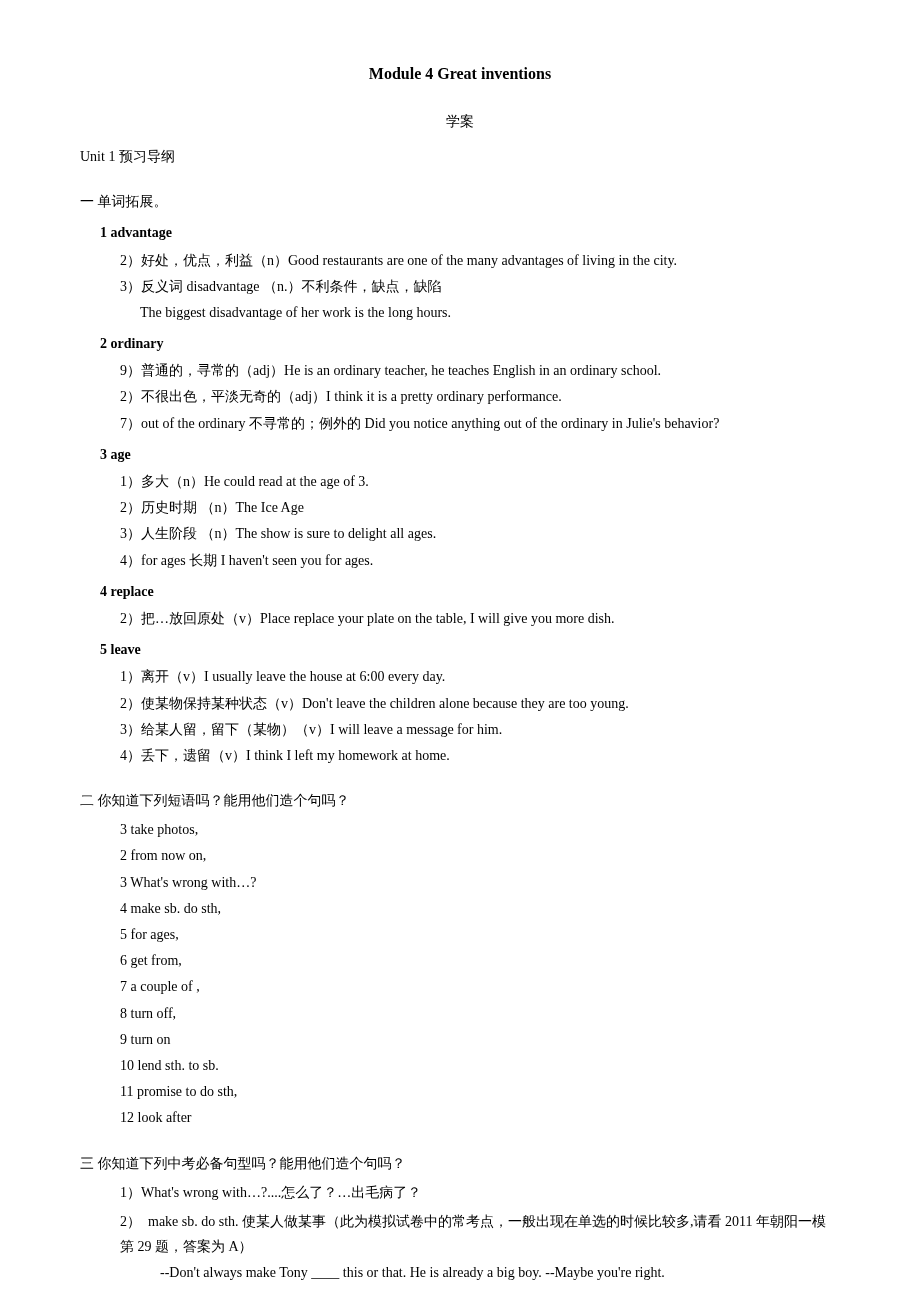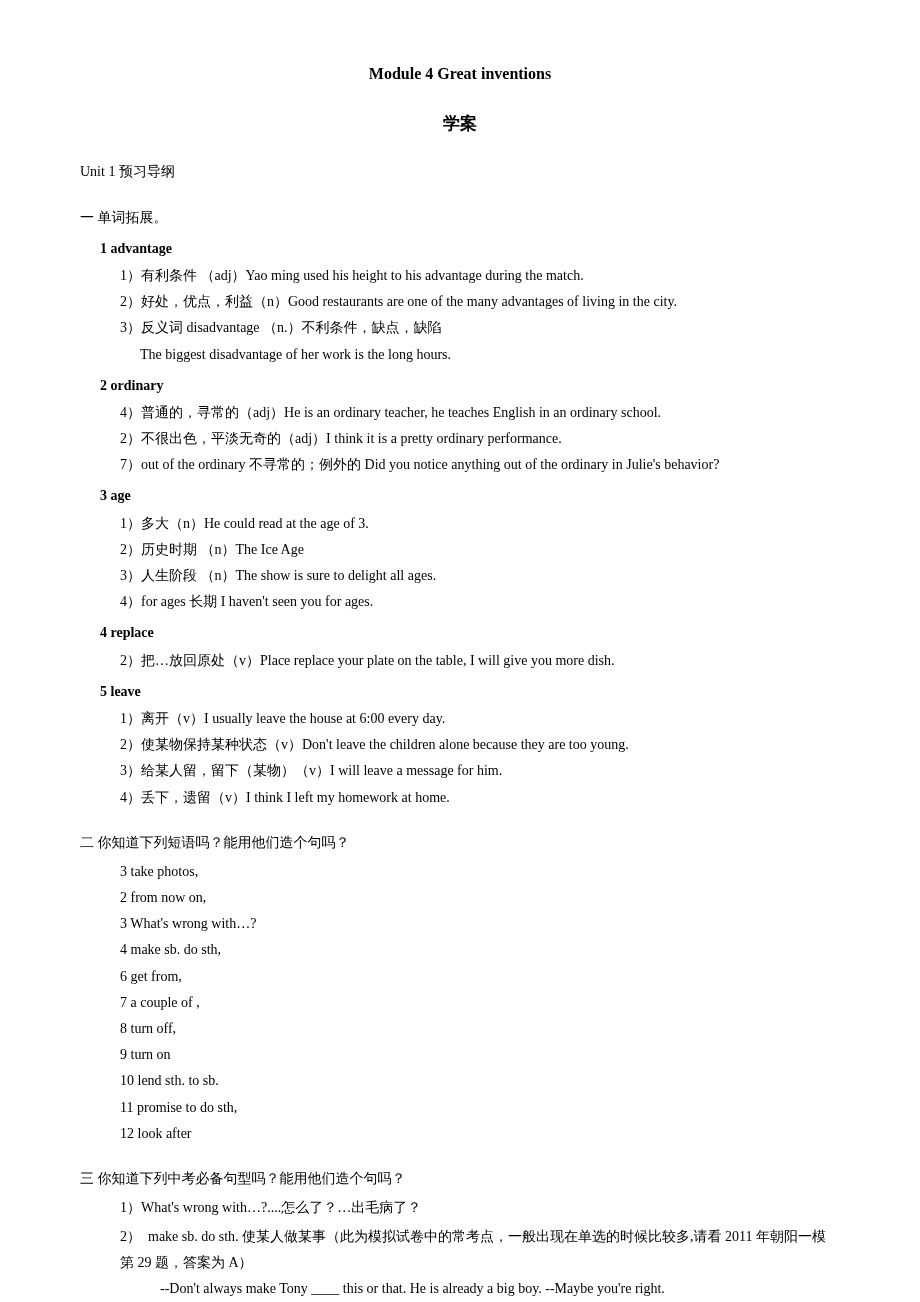--- a/index.html
+++ b/index.html
@@ -19,23 +19,23 @@
     }
     .title-main {
       text-align: center;
       font-weight: bold;
       font-size: 16px;
       font-family: "Times New Roman", serif;
       margin-bottom: 20px;
     }
     .title-sub {
       text-align: center;
-      font-size: 17px;
-      font-weight: bold;
-      margin-bottom: 20px;
+      font-size: 14px;
+      font-weight: normal;
+      margin-bottom: 10px;
     }
     .title-unit {
       font-size: 14px;
       margin-bottom: 14px;
     }
     .section-header {
       font-size: 14px;
       margin-bottom: 4px;
       margin-top: 20px;
       font-family: Liberation Serif, serif;
@@ -73,29 +73,28 @@
 
   <div class="title-main">Module 4 Great inventions</div>
   <div class="title-sub">学案</div>
   <div class="title-unit">Unit 1  预习导纲</div>
 
   <div>
     <div class="section-header">一 单词拓展。</div>
 
     <div>
       <div class="word-header">1 advantage</div>
-      <div class="item">1）有利条件  （adj）Yao ming used his height to his advantage during the match.</div>
       <div class="item">2）好处，优点，利益（n）Good restaurants are one of the many advantages of living in the city.</div>
       <div class="item">3）反义词 disadvantage  （n.）不利条件，缺点，缺陷</div>
       <div class="item-indent">The biggest disadvantage of her work is the long hours.</div>
     </div>
 
     <div>
       <div class="word-header">2 ordinary</div>
-      <div class="item">4）普通的，寻常的（adj）He is an ordinary teacher, he teaches English in an ordinary school.</div>
+      <div class="item">9）普通的，寻常的（adj）He is an ordinary teacher, he teaches English in an ordinary school.</div>
       <div class="item">2）不很出色，平淡无奇的（adj）I think it is a pretty ordinary performance.</div>
       <div class="item">7）out of the ordinary 不寻常的；例外的 Did you notice anything out of the ordinary in Julie's behavior?</div>
     </div>
 
     <div>
       <div class="word-header">3 age</div>
       <div class="item">1）多大（n）He could read at the age of 3.</div>
       <div class="item">2）历史时期  （n）The Ice Age</div>
       <div class="item">3）人生阶段  （n）The show is sure to delight all ages.</div>
       <div class="item">4）for ages 长期   I haven't seen you for ages.</div>
@@ -114,20 +113,21 @@
       <div class="item">4）丢下，遗留（v）I think I left my homework at home.</div>
     </div>
   </div>
 
   <div class="section-two">
     <div class="section-header">二 你知道下列短语吗？能用他们造个句吗？</div>
     <div class="phrase-item">3 take photos,</div>
     <div class="phrase-item">2 from now on,</div>
     <div class="phrase-item">3 What's wrong with…?</div>
     <div class="phrase-item">4 make sb. do sth,</div>
+    <div class="phrase-item">5 for ages,</div>
     <div class="phrase-item">6 get from,</div>
     <div class="phrase-item">7 a couple of ,</div>
     <div class="phrase-item">8 turn off,</div>
     <div class="phrase-item">9 turn on</div>
     <div class="phrase-item">10 lend sth. to sb.</div>
     <div class="phrase-item">11 promise to do sth,</div>
     <div class="phrase-item">12 look after</div>
   </div>
 
   <div class="section-three">

